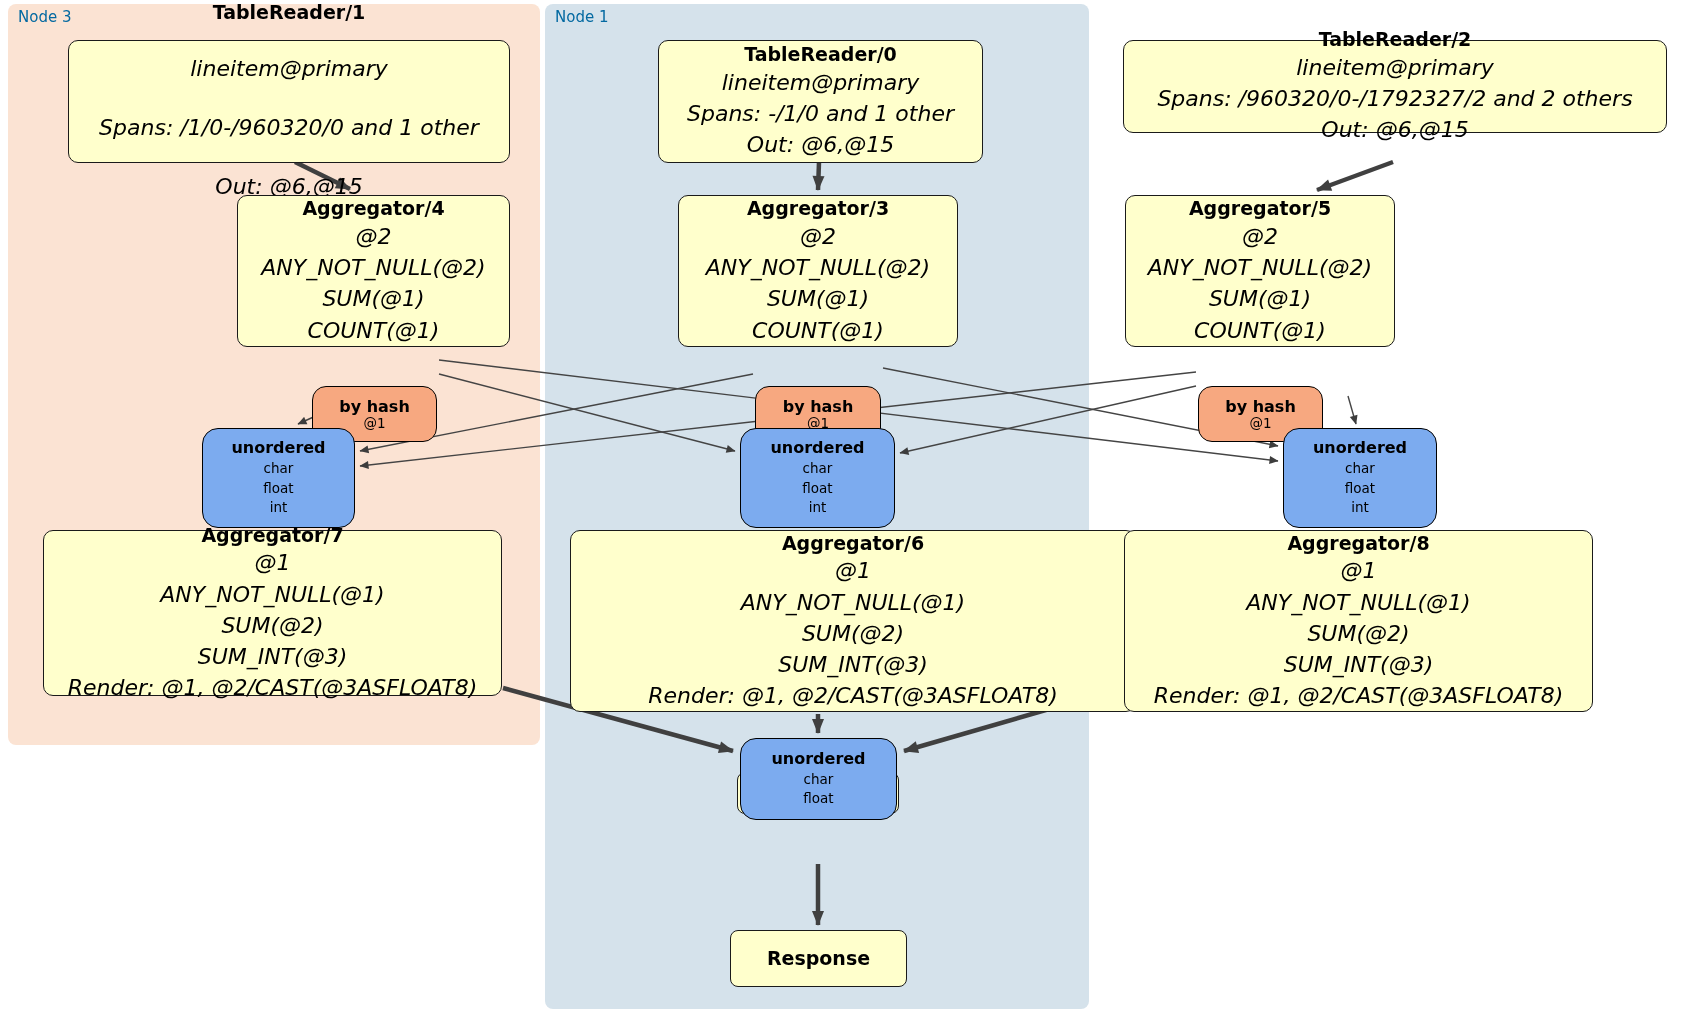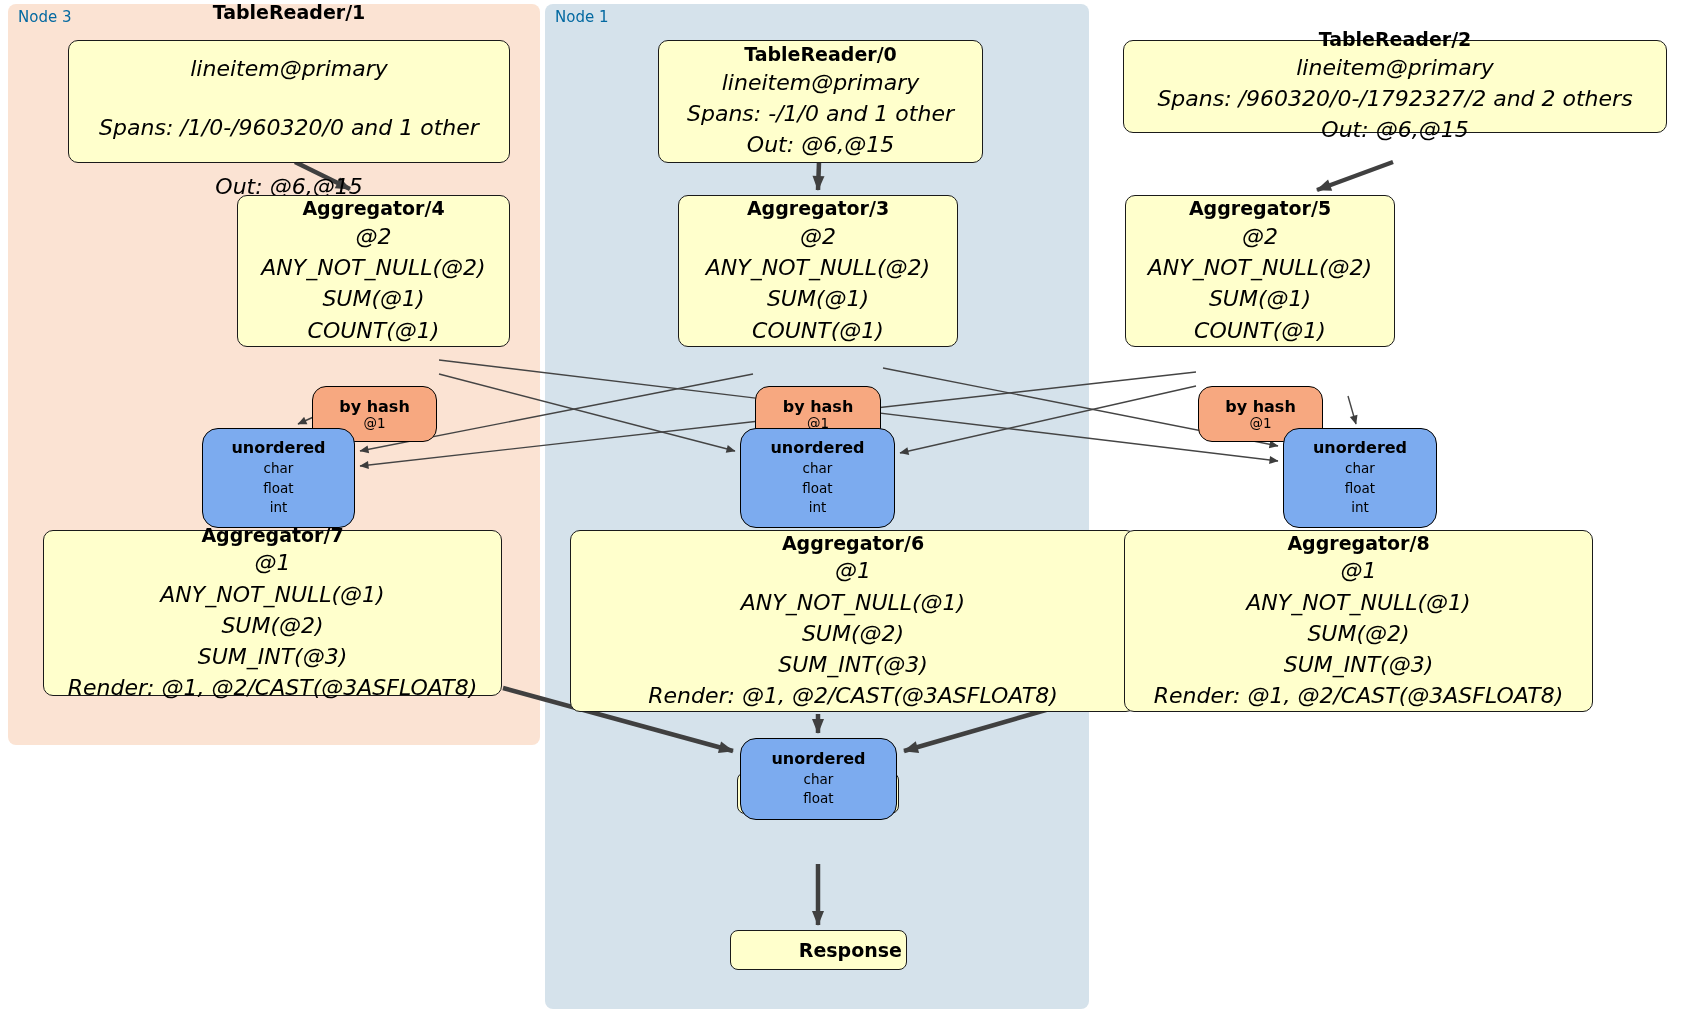--- a/index.html
+++ b/index.html
@@ -177,17 +177,17 @@
 
   <div class="sync" style="left:740px;top:738px;width:157px;height:82px;">
     <div class="t">unordered</div>
     <div class="l">char</div>
     <div class="l">float</div>
   </div>
 
   <div class="box small-box" style="left:737px;top:772px;width:162px;height:42px;border-radius:8px;padding-left:24px;">
     <div class="t">No-op/9</div>
   </div>
-  <div class="box small-box" style="left:730px;top:930px;width:177px;height:40px;border-radius:8px;align-items:flex-end;">
+  <div class="box small-box" style="left:730px;top:930px;width:177px;height:57px;border-radius:8px;">
     <div class="t">Response</div>
   </div>
 
 </div>
 
 </body></html>

